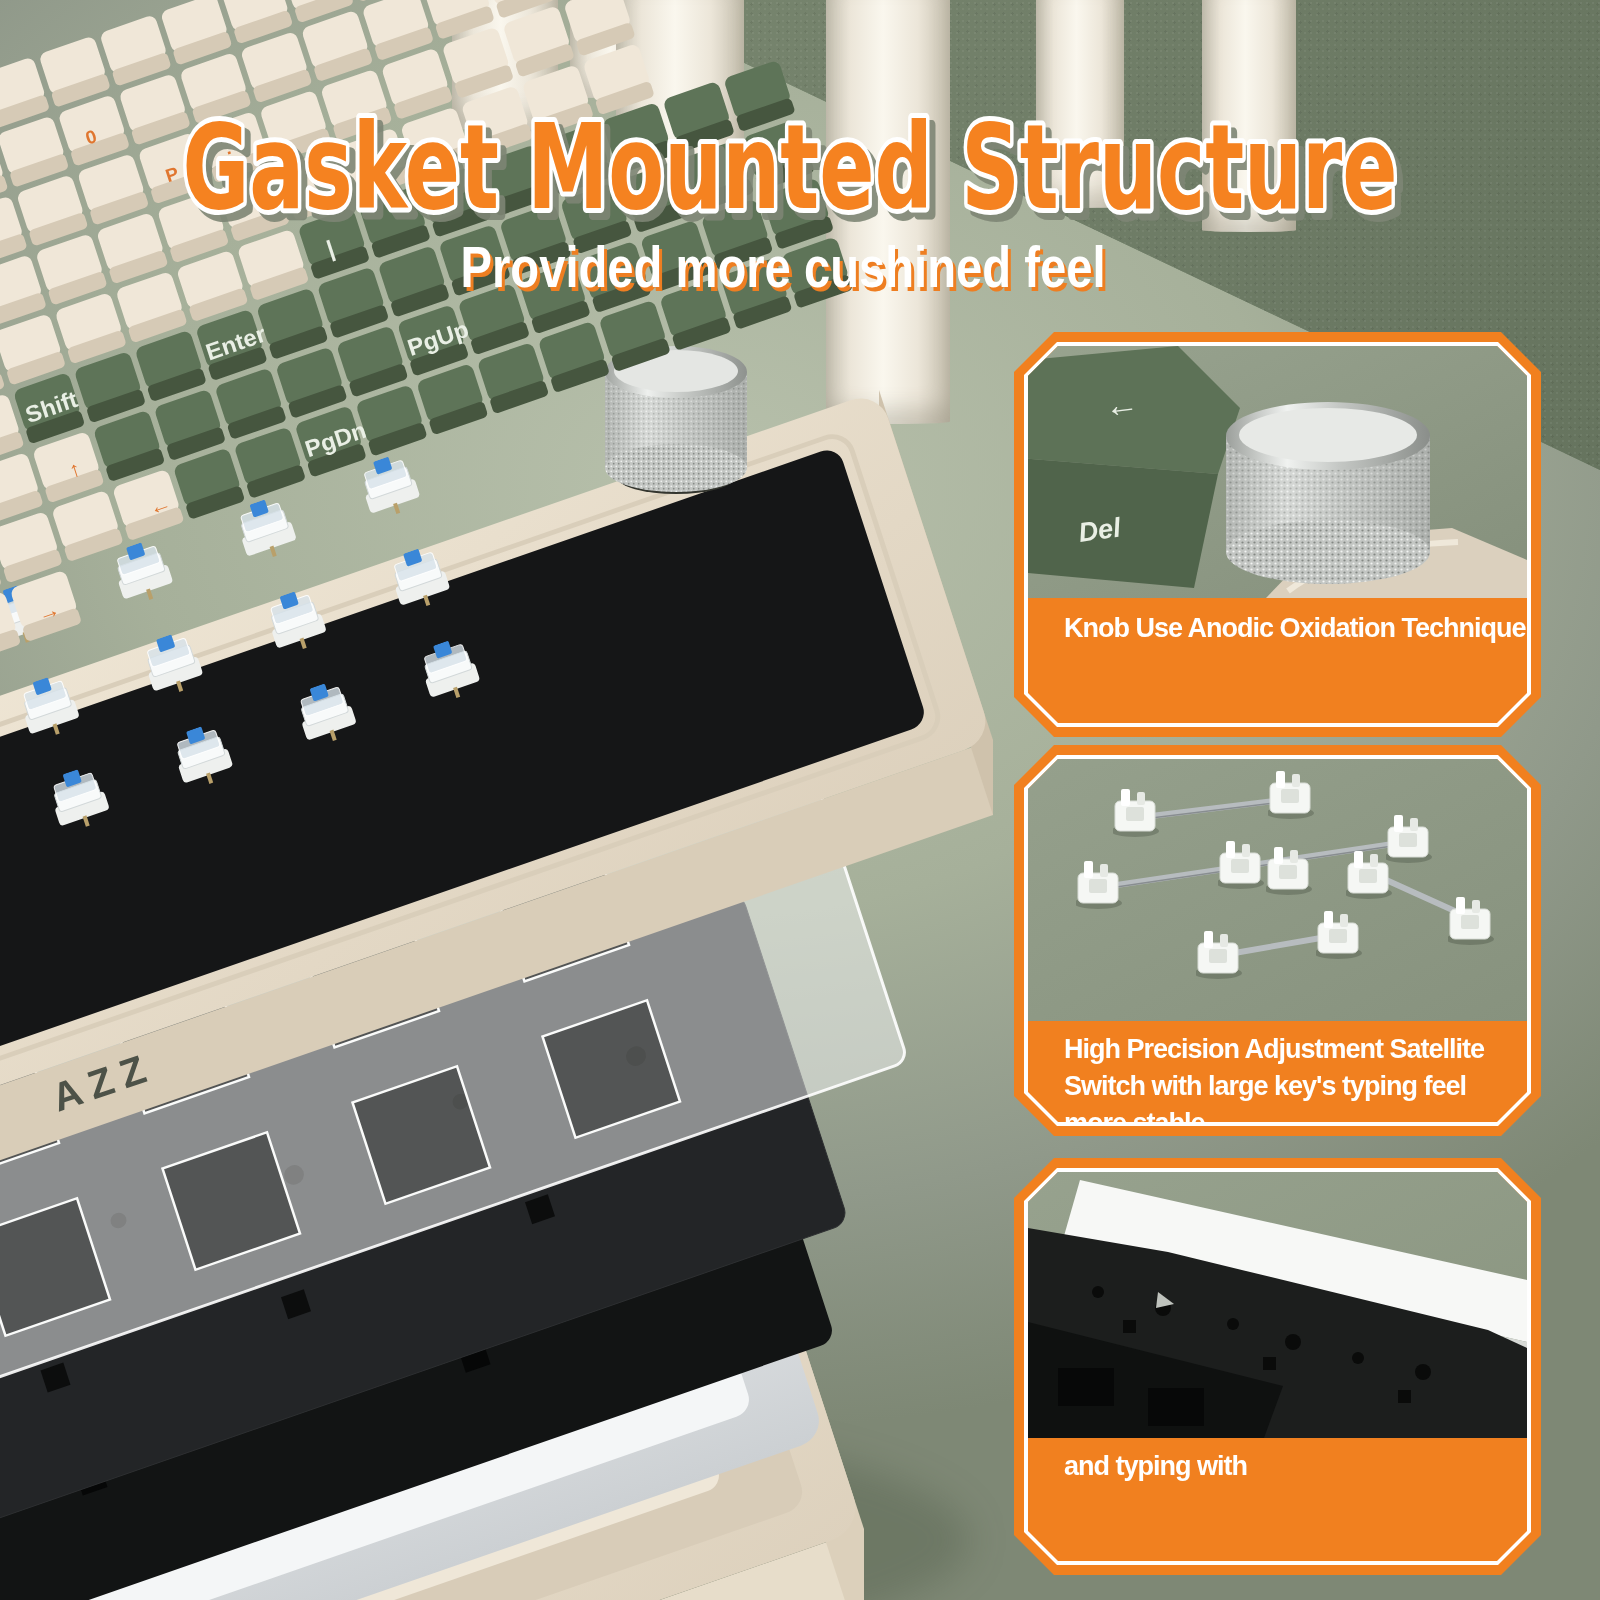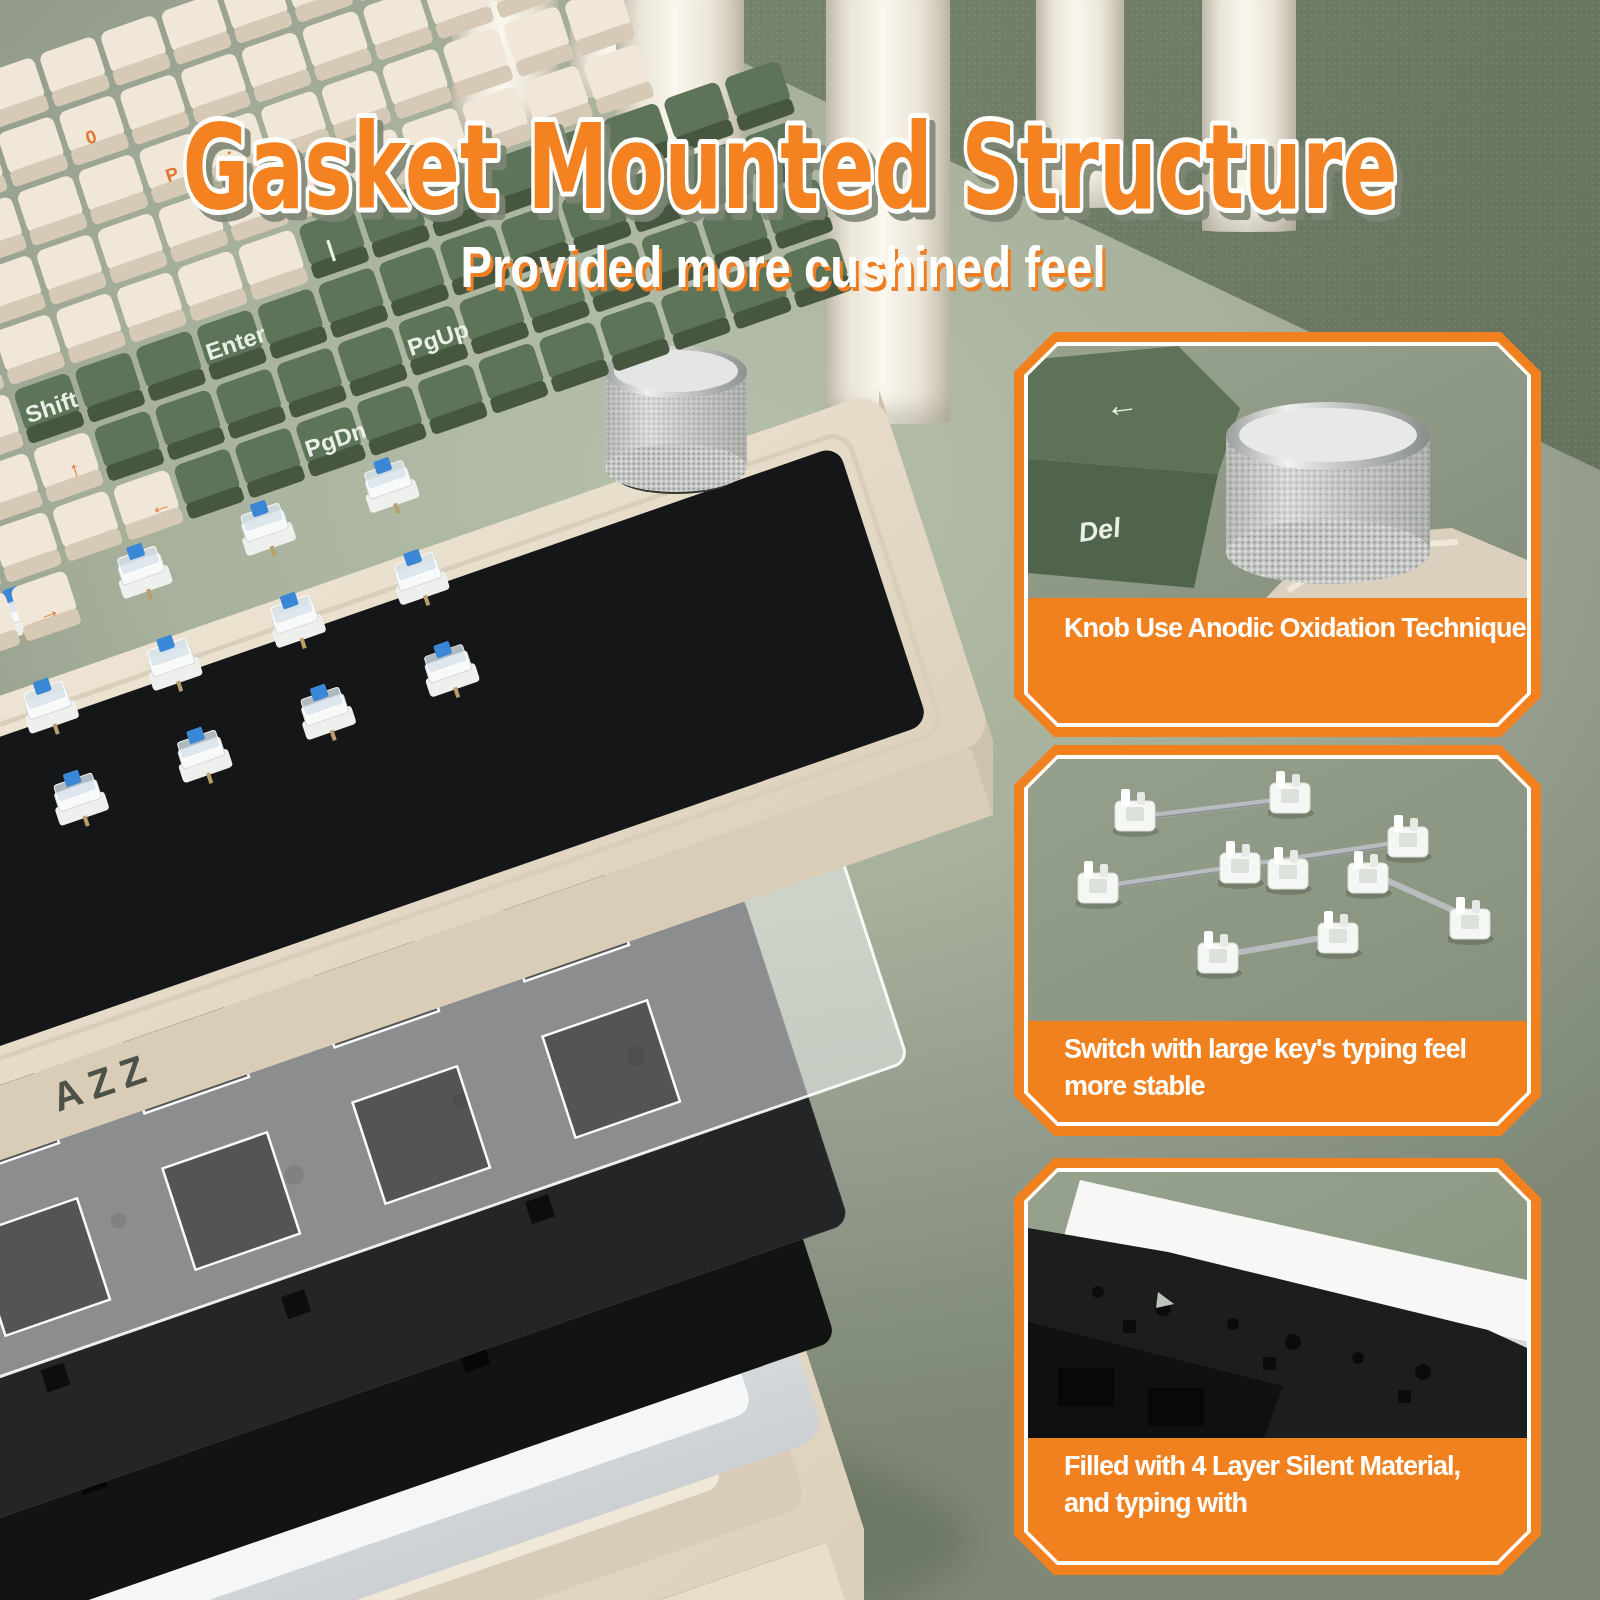--- a/index.html
+++ b/index.html
@@ -441,20 +441,21 @@
         <use href="#stab" x="48" y="102"></use>
         <use href="#stab" x="190" y="82"></use>
         <use href="#stab" x="238" y="88"></use>
         <use href="#stab" x="358" y="56"></use>
         <use href="#stab" x="318" y="92"></use>
         <use href="#stab" x="420" y="138"></use>
         <use href="#stab" x="168" y="172"></use>
         <use href="#stab" x="288" y="152"></use>
       </svg>
       <div class="caption" style="top:272px">
+        <div>High Precision Adjustment Satellite</div>
         <div>Switch with large key's typing feel</div>
         <div>more stable</div>
       </div>
     </div>
    </div>
   </div>
 
   <div class="card" style="top:1158px;height:417px">
    <div class="card-mid">
     <div class="card-in">
@@ -483,20 +484,19 @@
           <rect x="370" y="218" width="13" height="13" fill="#0a0b0a"></rect>
           <polygon points="130,120 146,132 128,136" fill="#bfc3bd"></polygon>
         </g>
         <g>
           <polygon points="0,150 255,214 236,266 0,266" fill="#0f1110"></polygon>
           <rect x="30" y="196" width="56" height="38" fill="#070808"></rect>
           <rect x="120" y="216" width="56" height="38" fill="#070808"></rect>
         </g>
       </svg>
       <div class="caption" style="top:276px">
-        <div>Filled with 4 Layer Silent Material,</div>
         <div>and typing with</div>
       </div>
     </div>
    </div>
   </div>
 
 </div>
 
 </body></html>

